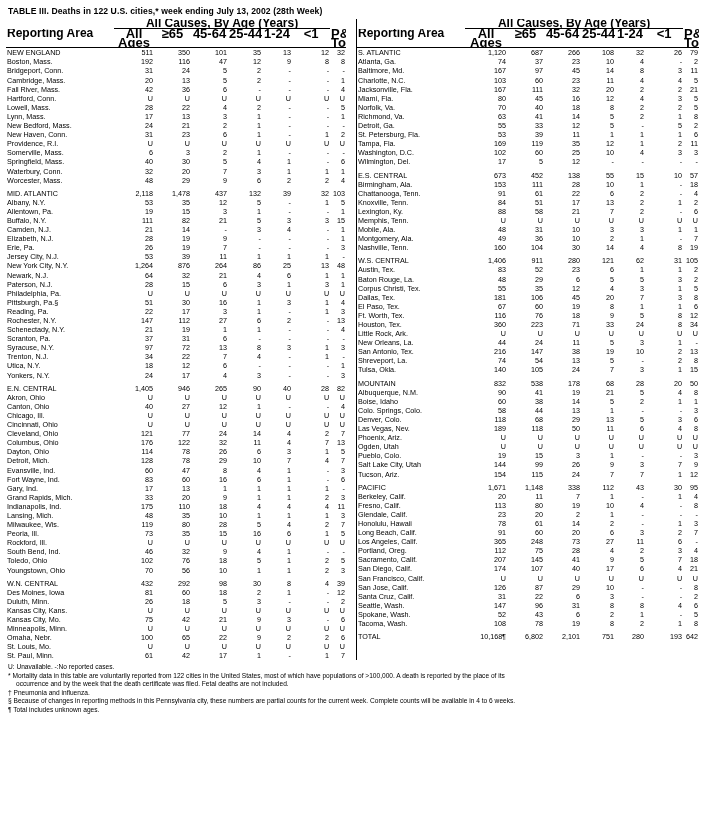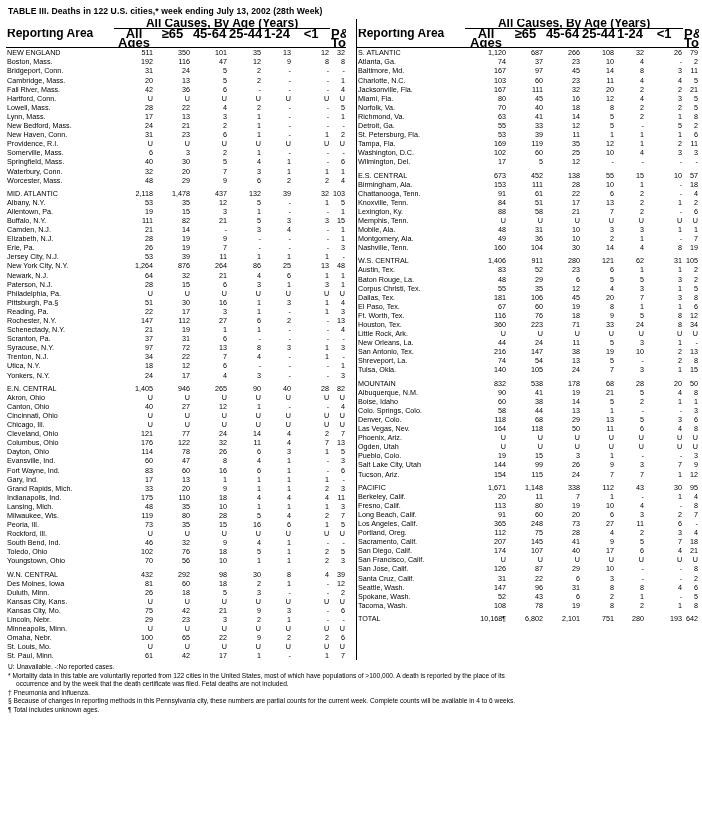--- a/index.html
+++ b/index.html
@@ -455,31 +455,31 @@
                   <td class="areacol">Canton, Ohio</td>
                   <td class="numcol">40</td>
                   <td class="numcol">27</td>
                   <td class="numcol">12</td>
                   <td class="numcol">1</td>
                   <td class="numcol">-</td>
                   <td class="numcol">-</td>
                   <td class="numcol">4</td>
                 </tr>
                 <tr>
+                  <td class="areacol">Chicago, Ill.</td>
+                  <td class="numcol">U</td>
+                  <td class="numcol">U</td>
+                  <td class="numcol">U</td>
+                  <td class="numcol">U</td>
+                  <td class="numcol">U</td>
+                  <td class="numcol">U</td>
+                  <td class="numcol">U</td>
+                </tr>
+                <tr>
                   <td class="areacol">Cincinnati, Ohio</td>
-                  <td class="numcol">U</td>
-                  <td class="numcol">U</td>
-                  <td class="numcol">U</td>
-                  <td class="numcol">U</td>
-                  <td class="numcol">U</td>
-                  <td class="numcol">U</td>
-                  <td class="numcol">U</td>
-                </tr>
-                <tr>
-                  <td class="areacol">Chicago, Ill.</td>
                   <td class="numcol">U</td>
                   <td class="numcol">U</td>
                   <td class="numcol">U</td>
                   <td class="numcol">U</td>
                   <td class="numcol">U</td>
                   <td class="numcol">U</td>
                   <td class="numcol">U</td>
                 </tr>
                 <tr>
                   <td class="areacol">Cleveland, Ohio</td>
@@ -505,20 +505,30 @@
                   <td class="areacol">Dayton, Ohio</td>
                   <td class="numcol">114</td>
                   <td class="numcol">78</td>
                   <td class="numcol">26</td>
                   <td class="numcol">6</td>
                   <td class="numcol">3</td>
                   <td class="numcol">1</td>
                   <td class="numcol">5</td>
                 </tr>
                 <tr>
+                  <td class="areacol">Detroit, Mich.</td>
+                  <td class="numcol">128</td>
+                  <td class="numcol">78</td>
+                  <td class="numcol">29</td>
+                  <td class="numcol">10</td>
+                  <td class="numcol">7</td>
+                  <td class="numcol">4</td>
+                  <td class="numcol">7</td>
+                </tr>
+                <tr>
                   <td class="areacol">Evansville, Ind.</td>
                   <td class="numcol">60</td>
                   <td class="numcol">47</td>
                   <td class="numcol">8</td>
                   <td class="numcol">4</td>
                   <td class="numcol">1</td>
                   <td class="numcol">-</td>
                   <td class="numcol">3</td>
                 </tr>
                 <tr>
@@ -676,30 +686,20 @@
                 </tr>
                 <tr>
                   <td class="areacol">Kansas City, Mo.</td>
                   <td class="numcol">75</td>
                   <td class="numcol">42</td>
                   <td class="numcol">21</td>
                   <td class="numcol">9</td>
                   <td class="numcol">3</td>
                   <td class="numcol">-</td>
                   <td class="numcol">6</td>
-                </tr>
-                <tr>
-                  <td class="areacol">Lincoln, Nebr.</td>
-                  <td class="numcol">29</td>
-                  <td class="numcol">23</td>
-                  <td class="numcol">3</td>
-                  <td class="numcol">2</td>
-                  <td class="numcol">1</td>
-                  <td class="numcol">-</td>
-                  <td class="numcol">-</td>
                 </tr>
                 <tr>
                   <td class="areacol">Minneapolis, Minn.</td>
                   <td class="numcol">U</td>
                   <td class="numcol">U</td>
                   <td class="numcol">U</td>
                   <td class="numcol">U</td>
                   <td class="numcol">U</td>
                   <td class="numcol">U</td>
                   <td class="numcol">U</td>
@@ -1170,21 +1170,21 @@
                   <td class="numcol">118</td>
                   <td class="numcol">68</td>
                   <td class="numcol">29</td>
                   <td class="numcol">13</td>
                   <td class="numcol">5</td>
                   <td class="numcol">3</td>
                   <td class="numcol">6</td>
                 </tr>
                 <tr>
                   <td class="areacol">Las Vegas, Nev.</td>
-                  <td class="numcol">164</td>
+                  <td class="numcol">189</td>
                   <td class="numcol">118</td>
                   <td class="numcol">50</td>
                   <td class="numcol">11</td>
                   <td class="numcol">6</td>
                   <td class="numcol">4</td>
                   <td class="numcol">8</td>
                 </tr>
                 <tr>
                   <td class="areacol">Phoenix, Ariz.</td>
                   <td class="numcol">U</td>
@@ -1260,20 +1260,40 @@
                 </tr>
                 <tr>
                   <td class="areacol">Fresno, Calif.</td>
                   <td class="numcol">113</td>
                   <td class="numcol">80</td>
                   <td class="numcol">19</td>
                   <td class="numcol">10</td>
                   <td class="numcol">4</td>
                   <td class="numcol">-</td>
                   <td class="numcol">8</td>
+                </tr>
+                <tr>
+                  <td class="areacol">Glendale, Calif.</td>
+                  <td class="numcol">23</td>
+                  <td class="numcol">20</td>
+                  <td class="numcol">2</td>
+                  <td class="numcol">1</td>
+                  <td class="numcol">-</td>
+                  <td class="numcol">-</td>
+                  <td class="numcol">-</td>
+                </tr>
+                <tr>
+                  <td class="areacol">Honolulu, Hawaii</td>
+                  <td class="numcol">78</td>
+                  <td class="numcol">61</td>
+                  <td class="numcol">14</td>
+                  <td class="numcol">2</td>
+                  <td class="numcol">-</td>
+                  <td class="numcol">1</td>
+                  <td class="numcol">3</td>
                 </tr>
                 <tr>
                   <td class="areacol">Long Beach, Calif.</td>
                   <td class="numcol">91</td>
                   <td class="numcol">60</td>
                   <td class="numcol">20</td>
                   <td class="numcol">6</td>
                   <td class="numcol">3</td>
                   <td class="numcol">2</td>
                   <td class="numcol">7</td>

